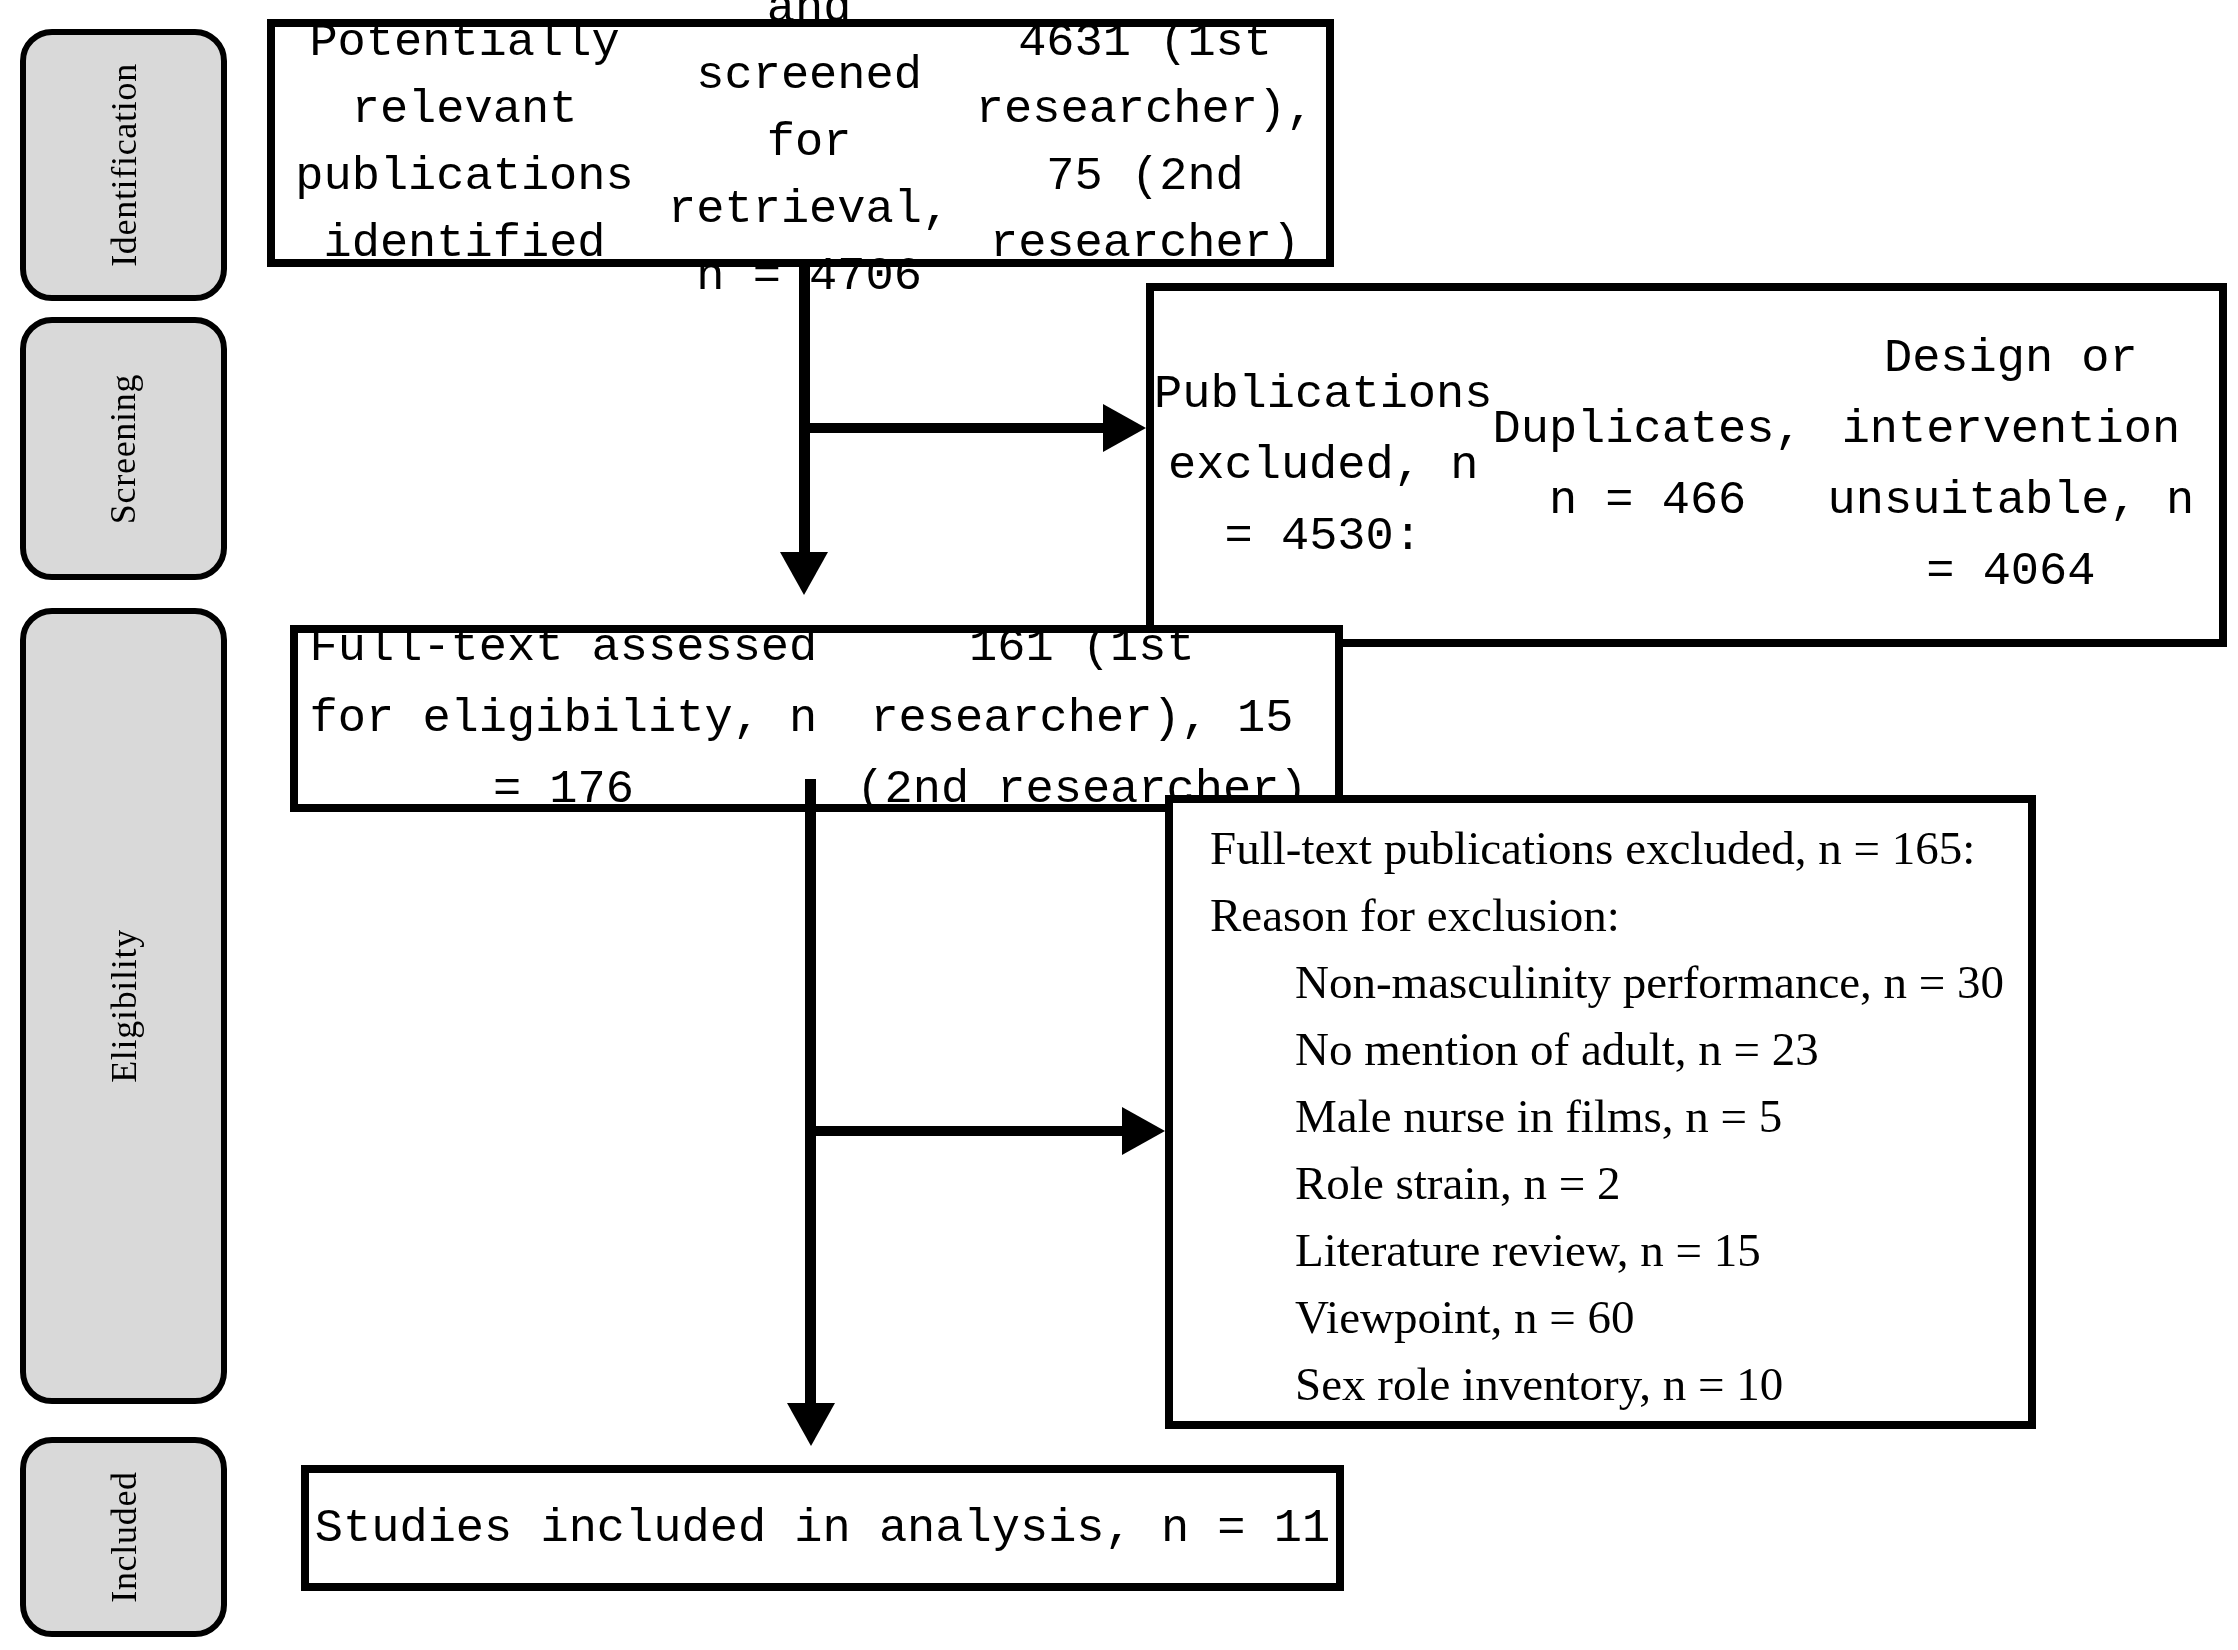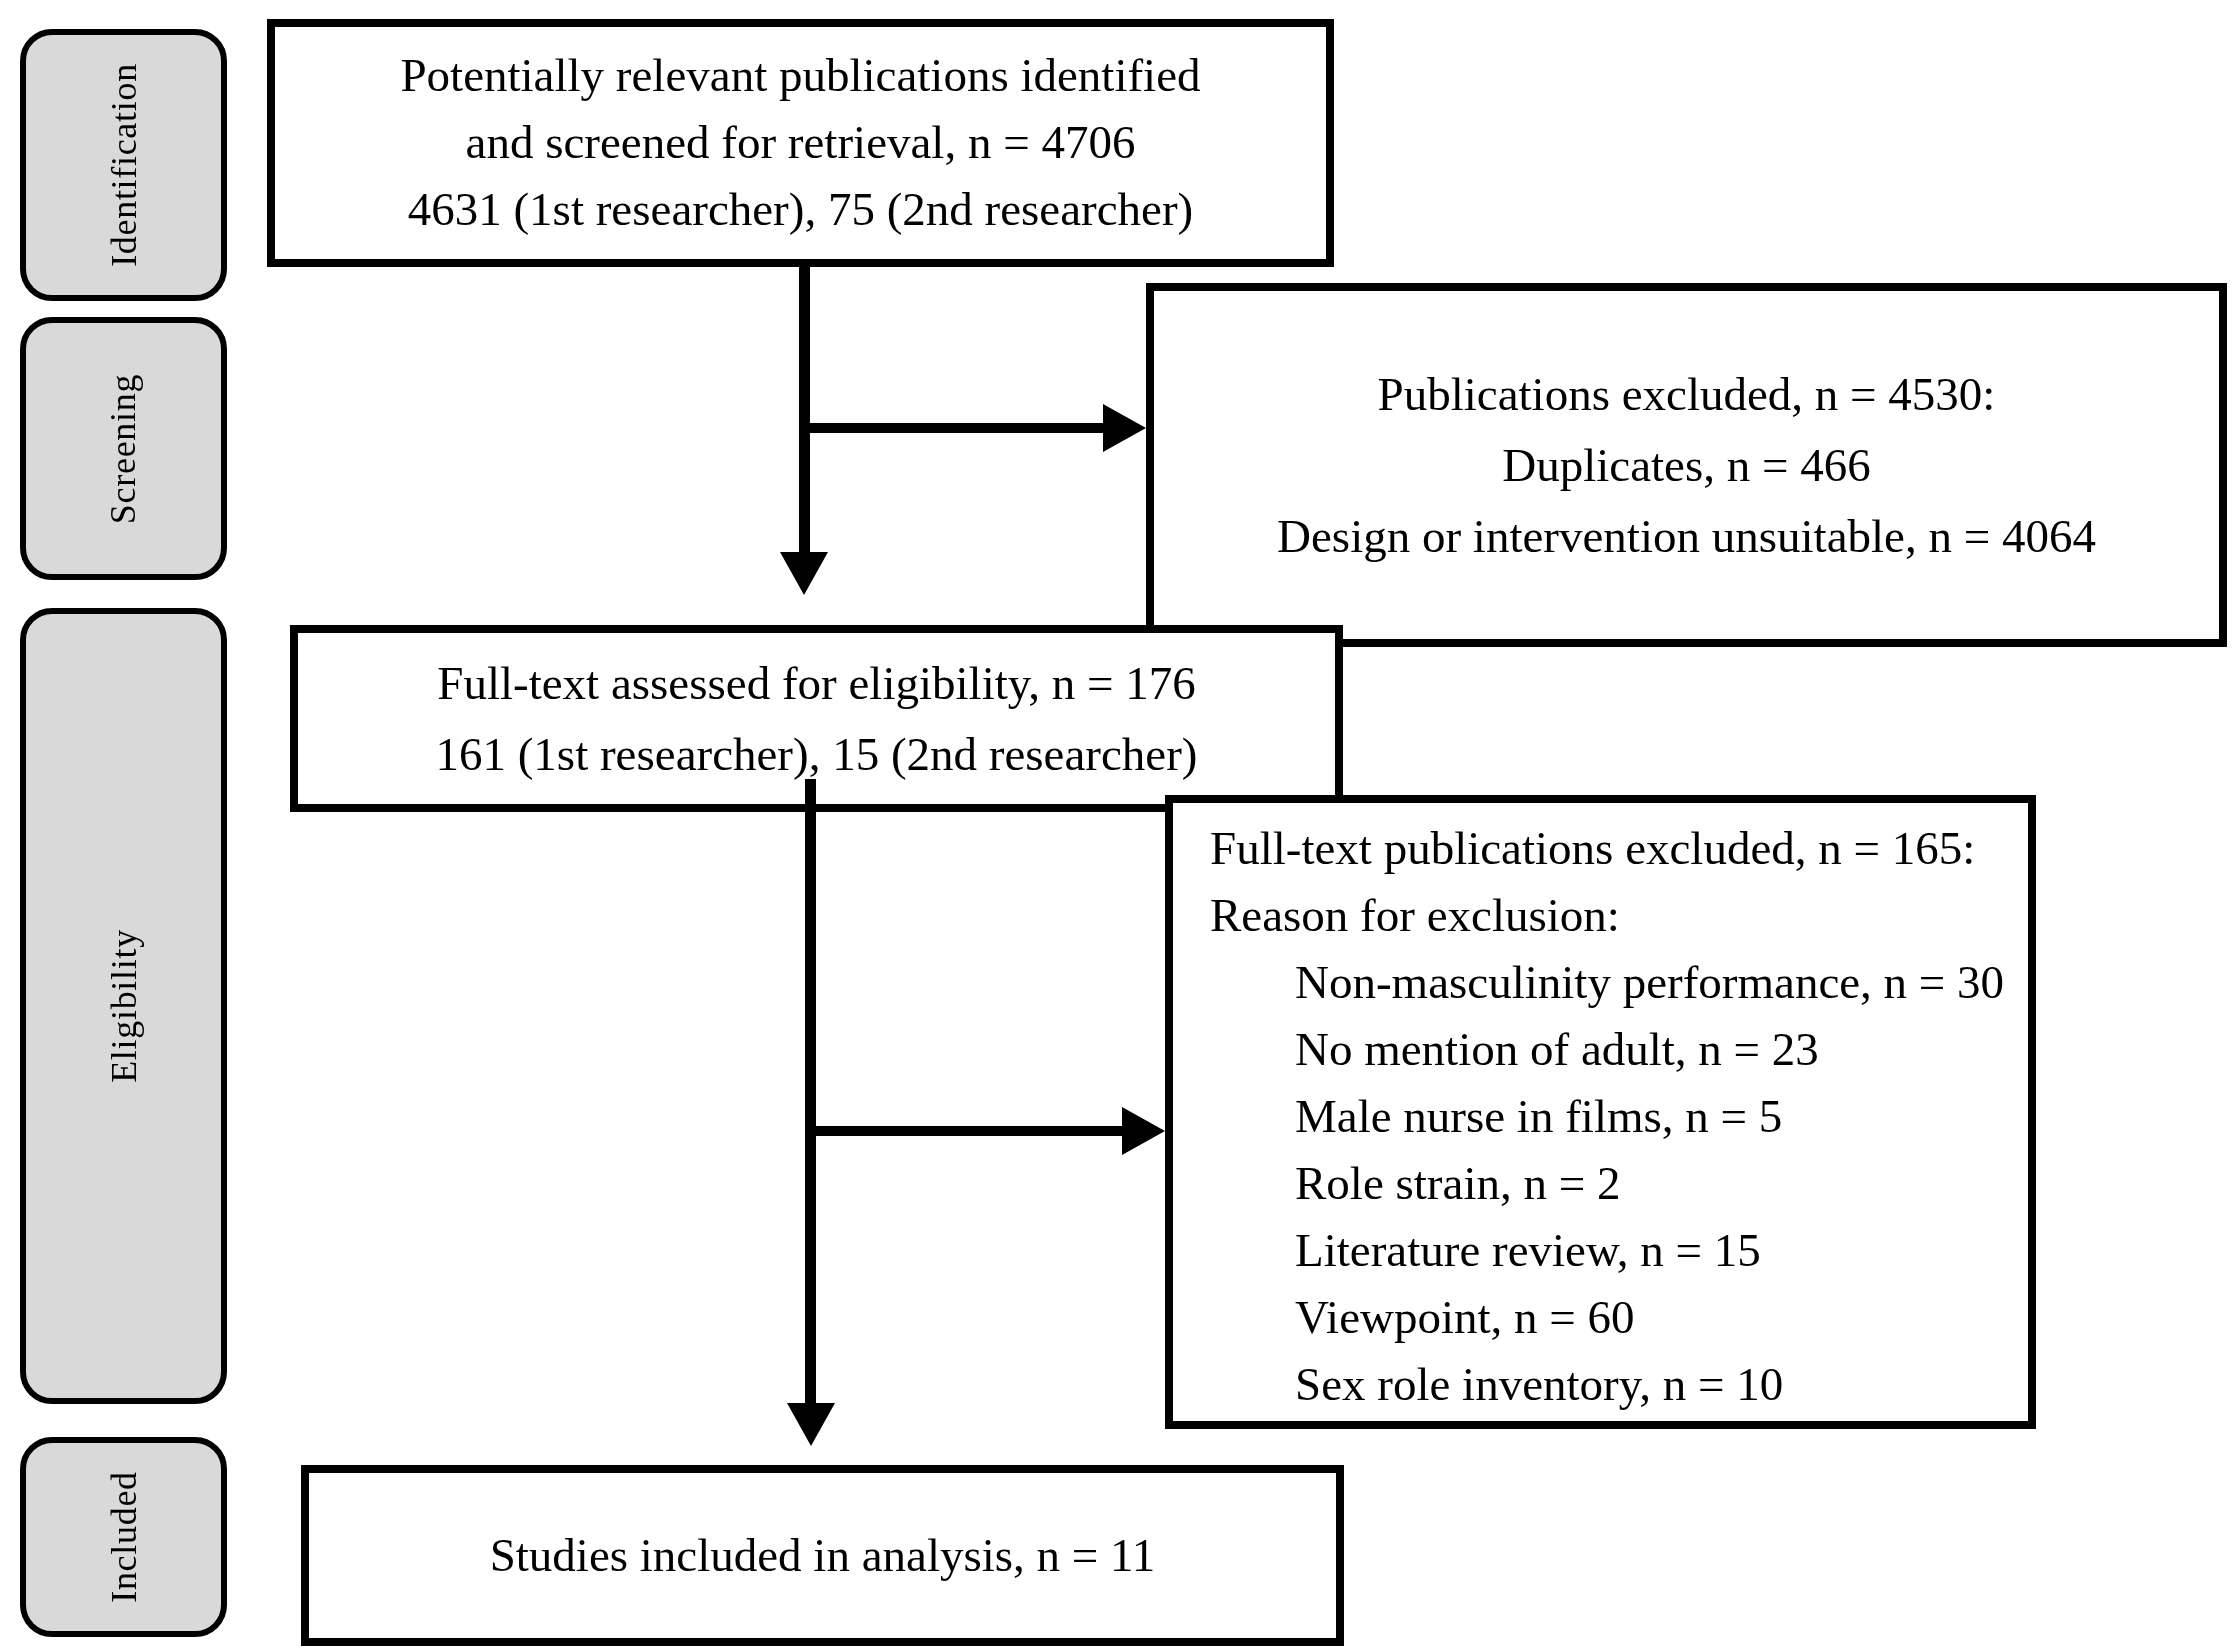--- a/index.html
+++ b/index.html
@@ -43,31 +43,32 @@
   .flowbox {
     position: absolute;
     background: #ffffff;
     border: 8px solid #000000;
     box-sizing: border-box;
     font-size: 47px;
     line-height: 67px;
   }
   .flowbox.centered {
     display: flex;
-    flex-direction: column;
+    flex-direction: row;
     align-items: center;
     justify-content: center;
     text-align: center;
+    font-family: Liberation Mono, monospace;
   }
   .box-identified         { left: 267px;  top: 18.7px;   width: 1067px; height: 248px; }
   .box-excluded-screening { left: 1146px; top: 283px;  width: 1081px; height: 364px; line-height: 71px; }
   .box-fulltext           { left: 290px;  top: 625px;  width: 1053px; height: 187px; line-height: 71px; }
   .box-excluded-fulltext  { left: 1165px; top: 795px; width: 871px; height: 634px;
                             padding: 12px 20px 0 37px; text-align: left; line-height: 67px; }
-  .box-included           { left: 301px;  top: 1465px; width: 1043px; height: 181px; }
+  .box-included           { left: 301px;  top: 1465px; width: 1043px; height: 126px; }
   .reason-line { padding-left: 85px; }
 
   
   .aline {
     position: absolute;
     background: #000000;
   }
   .ahead-down {
     position: absolute;
     width: 0; height: 0;

